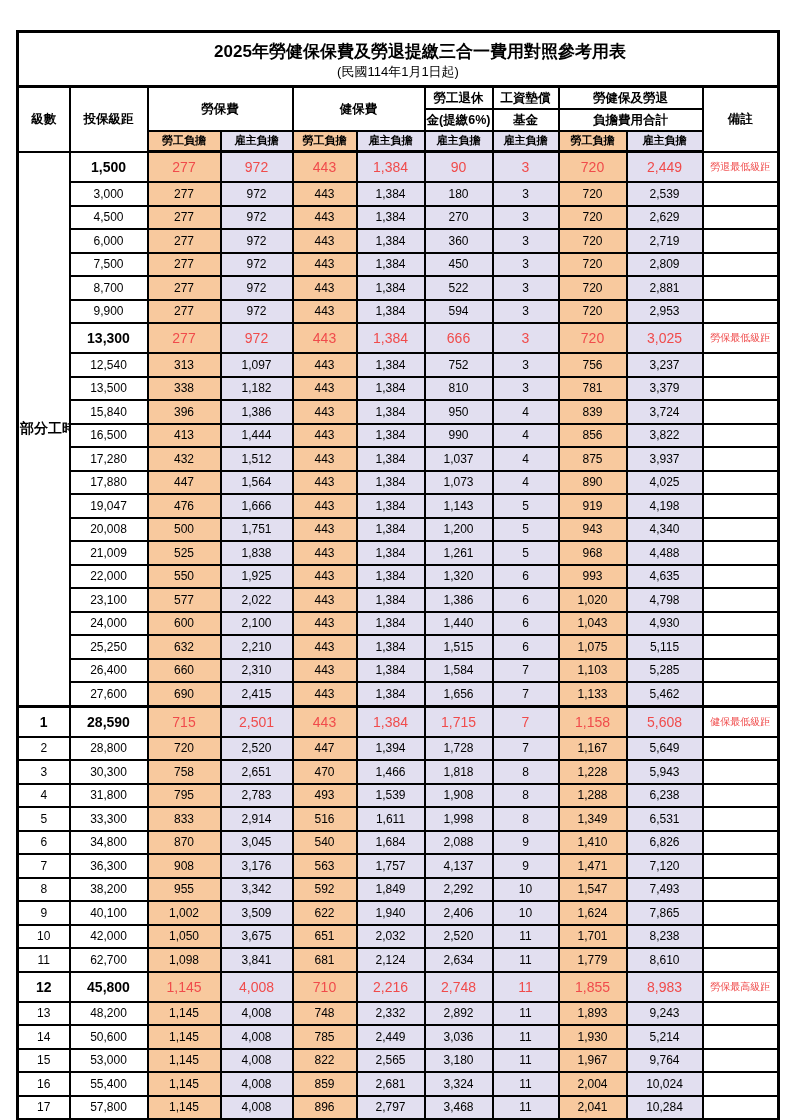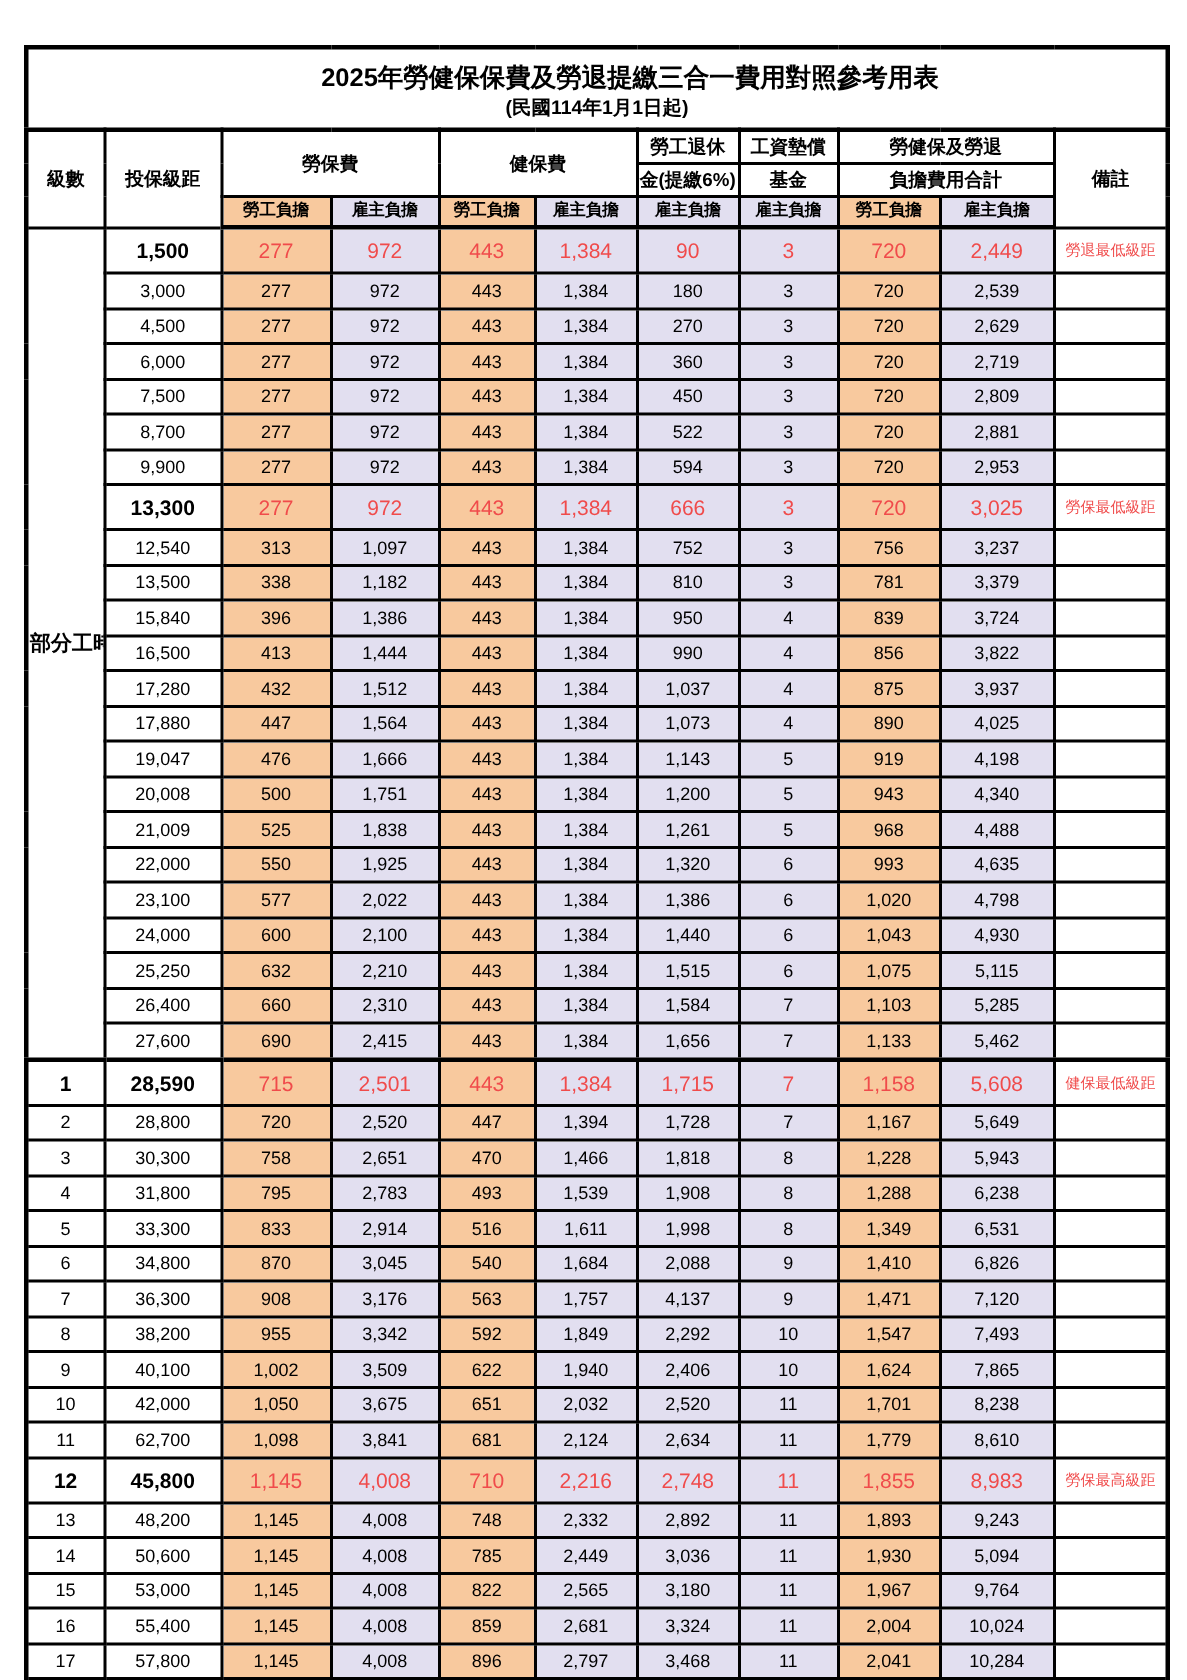--- a/index.html
+++ b/index.html
@@ -26,21 +26,21 @@
     padding:0 1px;
     text-align:center;
     vertical-align:middle;
     overflow:hidden;
     white-space:nowrap;
     font-weight:normal;
   }
   
   .title-cell{height:52px;border-bottom:3px solid var(--border);}
   .title-cell .t1{font-size:17px;font-weight:bold;line-height:1.5;margin-left:44px;}
-  .title-cell .t2{font-size:13px;font-weight:bold;line-height:1.1;}
+  .title-cell .t2{font-size:13px;font-weight:normal;line-height:1.1;}
   
   thead th{font-size:12.5px;font-weight:bold;line-height:1.2;}
   tr.hrow-a th,tr.hrow-b th{height:20px;}
   tr.hrow-c th{height:18px;font-size:11px;border-bottom:3px solid var(--border);}
   th.h-emp{background:var(--emp-bg);text-align:center;}
   th.h-er{background:var(--er-bg);}
   
   tbody td{height:21.5px;font-size:12px;}
   td.c-emp{background:var(--emp-bg);}
   td.c-er{background:var(--er-bg);}
@@ -554,21 +554,21 @@
         <tr>
           <td class="c-level">14</td>
           <td class="c-bracket">50,600</td>
           <td class="c-val c-emp">1,145</td>
           <td class="c-val c-er">4,008</td>
           <td class="c-val c-emp">785</td>
           <td class="c-val c-er">2,449</td>
           <td class="c-val c-er">3,036</td>
           <td class="c-val c-er">11</td>
           <td class="c-val c-emp">1,930</td>
-          <td class="c-val c-er">5,094</td>
+          <td class="c-val c-er">5,214</td>
           <td class="c-note"></td>
         </tr>
         <tr>
           <td class="c-level">15</td>
           <td class="c-bracket">53,000</td>
           <td class="c-val c-emp">1,145</td>
           <td class="c-val c-er">4,008</td>
           <td class="c-val c-emp">822</td>
           <td class="c-val c-er">2,565</td>
           <td class="c-val c-er">3,180</td>

